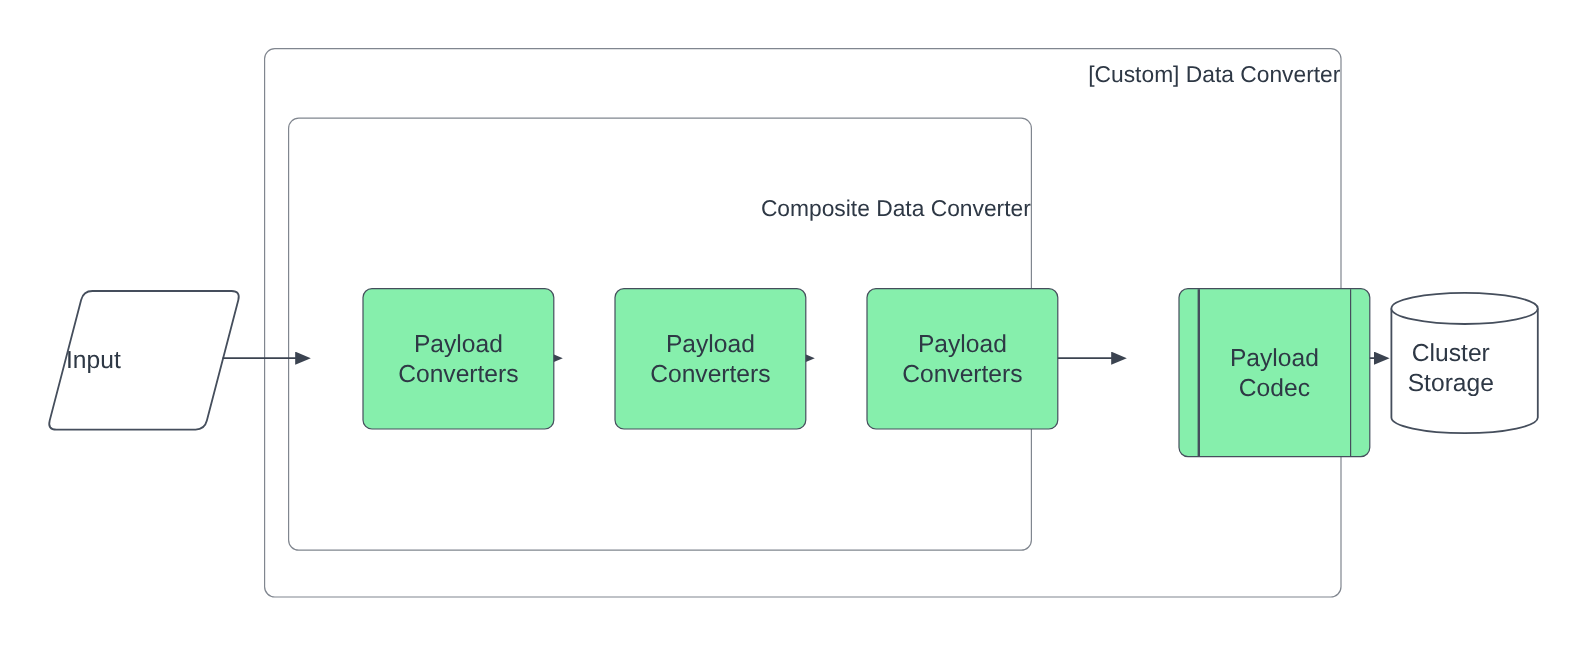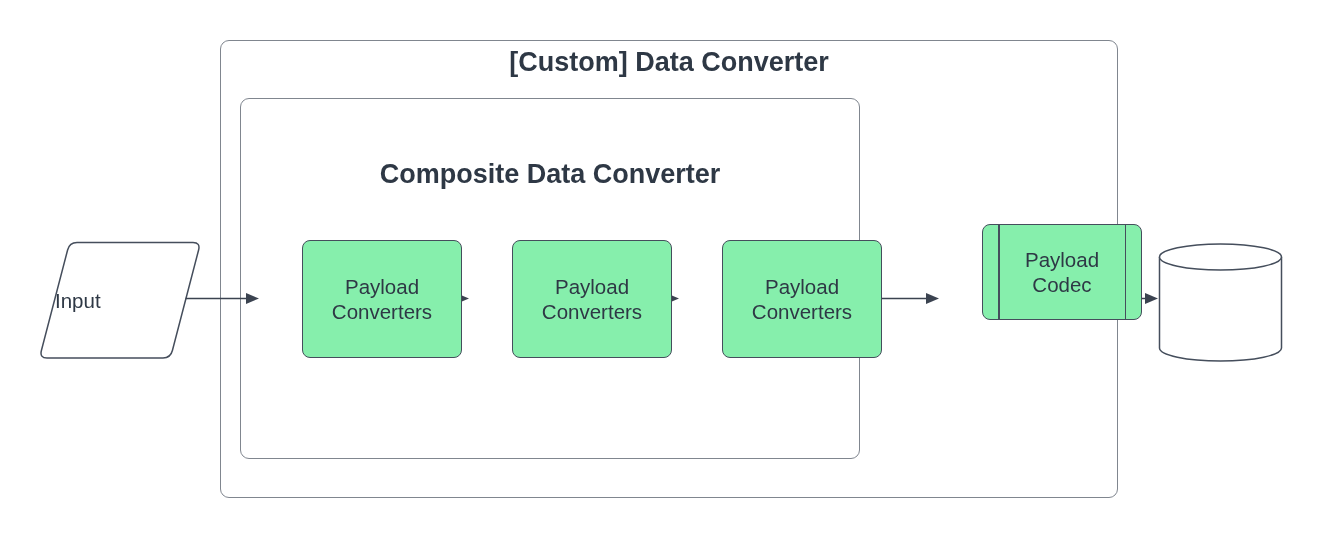--- a/index.html
+++ b/index.html
@@ -17,26 +17,25 @@
     background: transparent;
     border: 1.2px solid #80868f;
     border-radius: 9px;
     box-sizing: border-box;
   }
   .container-box.outer { left: 220px; top: 40px; width: 898px; height: 458px; }
   .container-box.inner { left: 240px; top: 98px; width: 620px; height: 361px; }
   .container-label {
     position: absolute;
     left: 0; right: 0;
-    text-align: center;
-    font-size: 27px;
+    text-align: right;
+    font-size: 19px;
     line-height: 25px;
     color: #2e3845;
     white-space: nowrap;
-    font-weight: bold;
   }
   .container-box.outer .container-label { top: 9px; }
   .container-box.inner .container-label { top: 36px; margin-top: 27px; }
   .node {
     position: absolute;
     background: #86efac;
     border: 1.5px solid #454e5c;
     border-radius: 8px;
     box-sizing: border-box;
     display: flex;
@@ -44,21 +43,21 @@
     justify-content: center;
     text-align: center;
     font-size: 20.5px;
     line-height: 25px;
     margin-left: 42px;
   }
   .node .node-label { display: inline-block; width: 132px; }
   .node.pc1 { left: 260px; top: 240px; width: 160px; height: 118px; }
   .node.pc2 { left: 470px; top: 240px; width: 160px; height: 118px; }
   .node.pc3 { left: 680px; top: 240px; width: 160px; height: 118px; }
-  .node.codec { left: 940px; top: 224px; width: 160px; height: 96px; }
+  .node.codec { left: 940px; top: 240px; width: 160px; height: 141px; }
   .codec-bar {
     position: absolute;
     top: 0; bottom: 0;
     width: 1.5px;
     background: #454e5c;
   }
   .codec-bar.left  { left: 15px; }
   .codec-bar.right { right: 15px; }
   .shape-label-overlay {
     position: absolute;
@@ -125,14 +124,17 @@
   <div class="node pc3">
     <span class="node-label">Payload Converters</span>
   </div>
 
   <div class="node codec">
     <div class="codec-bar left"></div>
     <div class="codec-bar right"></div>
     <span class="node-label">Payload Codec</span>
   </div>
 
+  <div class="shape-label-overlay storage-label-overlay">
+    <span class="node-label">Cluster Storage</span>
+  </div>
 
 </div>
 
 </body></html>

